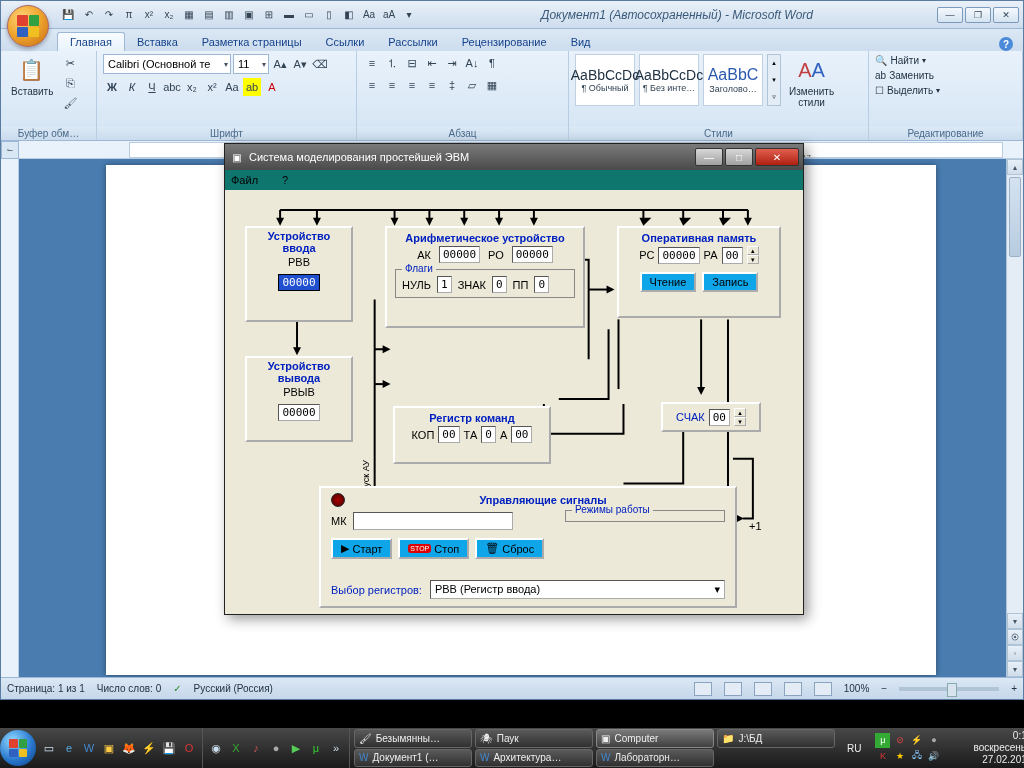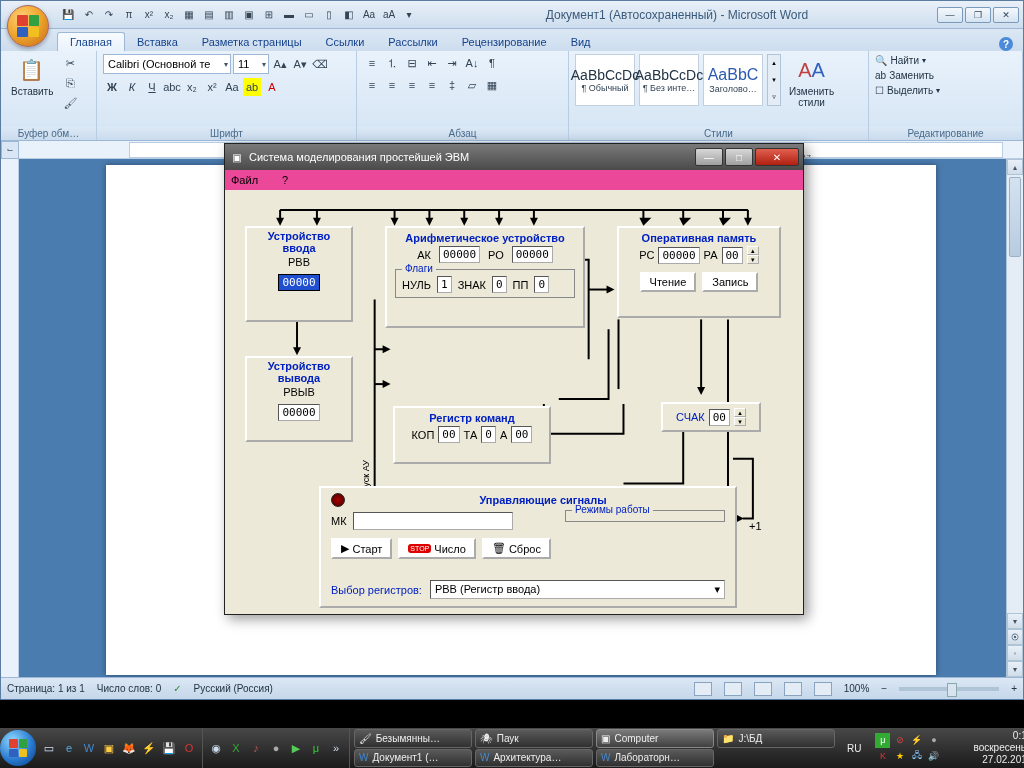--- a/index.html
+++ b/index.html
@@ -3,21 +3,21 @@
 <meta charset="utf-8">
 <style>
 * { box-sizing: border-box; margin: 0; padding: 0; font-family: "Segoe UI", Tahoma, sans-serif; }
 body { width: 1024px; height: 768px; overflow: hidden; background: #000; position: relative; }
 
 
 .word-window { position: absolute; top: 0; left: 0; width: 1024px; height: 700px; background: #fff; border: 1px solid #5a7ca0; }
 .word-titlebar { height: 28px; background: linear-gradient(#e9f0f8,#cdddee); display: flex; align-items: center; border-bottom: 1px solid #9db8d6; }
 .qat { display: flex; align-items: center; gap: 4px; padding-left: 4px; }
 .qat-ico { width: 16px; height: 16px; display: flex; align-items: center; justify-content: center; font-size: 10px; color: #345; }
-.word-title { flex: 1; text-align: center; font-size: 12px; color: #3a5a7a; }
+.word-title { flex: 1; text-align: center; font-size: 12px; color: #3a5a7a; font-style: italic; }
 .winctrl { display: flex; gap: 2px; padding-right: 4px; }
 .winbtn { width: 26px; height: 16px; background: linear-gradient(#f4f8fc,#d5e3f1); border: 1px solid #7a9abb; border-radius: 2px; font-size: 9px; display: flex; align-items: center; justify-content: center; color: #345; }
 
 .office-orb { position: absolute; top: 4px; left: 6px; width: 42px; height: 42px; border-radius: 50%; background: radial-gradient(circle at 35% 30%, #ffd27a, #f0a830 45%, #c86a10); border: 1px solid #a66; box-shadow: 0 2px 4px rgba(0,0,0,.3); z-index: 5; display: flex; align-items: center; justify-content: center; }
 .orb-sq { width: 22px; height: 22px; display: grid; grid-template: 1fr 1fr/1fr 1fr; gap: 1px; }
 .orb-sq div { border-radius: 1px; }
 .orb-sq div:nth-child(1){background:#e04030}.orb-sq div:nth-child(2){background:#30a040}.orb-sq div:nth-child(3){background:#3060c0}.orb-sq div:nth-child(4){background:#f0c020}
 
 .tabstrip { height: 22px; background: linear-gradient(#dbe7f4,#cdddee); display: flex; align-items: flex-end; padding-left: 56px; font-size: 11px; }
 .tab { padding: 3px 12px 3px; color: #15428b; cursor: pointer; }
@@ -59,29 +59,29 @@
 
 
 .sim { position: absolute; top: 143px; left: 224px; width: 580px; height: 472px; background: #ece9d8; border: 1px solid #222; box-shadow: 4px 4px 12px rgba(0,0,0,.4); z-index: 20; }
 .sim-titlebar { height: 26px; background: linear-gradient(#7a7a7a,#4a4a4a); display: flex; align-items: center; padding: 0 4px; color: #fff; font-size: 11px; }
 .sim-ico { width: 16px; height: 16px; margin-right: 4px; display: flex; align-items: center; justify-content: center; font-size: 10px; }
 .sim-titlebar .spacer { flex: 1; }
 .sim-wbtn { width: 28px; height: 18px; margin-left: 2px; display: flex; align-items: center; justify-content: center; font-size: 10px; border: 1px solid #333; border-radius: 2px; }
 .sim-wbtn.min { background: linear-gradient(#d8d8d8,#a0a0a0); }
 .sim-wbtn.max { background: linear-gradient(#d8d8d8,#a0a0a0); }
 .sim-wbtn.close { background: linear-gradient(#e06050,#b02010); color: #fff; width: 44px; }
-.sim-menu { height: 20px; background: #ec4899; display: flex; align-items: center; padding: 0 6px; gap: 24px; font-size: 11px; }
+.sim-menu { height: 20px; background: #0f766e; display: flex; align-items: center; padding: 0 6px; gap: 24px; font-size: 11px; }
 .sim-body { position: absolute; top: 46px; left: 0; right: 0; bottom: 0; }
 
 .panel { position: absolute; border: 2px outset #fff; background: #ece9d8; }
 .panel-title { text-align: center; color: #0020c0; font-size: 11px; padding: 2px 0; font-weight: bold; }
 .lbl { font-size: 11px; text-align: center; }
 .val { background: #fff; border: 1px inset #aaa; font-family: monospace; font-size: 11px; text-align: center; padding: 1px 3px; display: inline-block; }
 .val.sel { background: #2050d0; color: #fff; border: 1px solid #000; }
-.btn3d { border: 2px outset #fff; background: #ffffff; font-size: 11px; padding: 2px 8px; display: inline-flex; align-items: center; gap: 3px; }
+.btn3d { border: 2px outset #fff; background: #0ea5e9; font-size: 11px; padding: 2px 8px; display: inline-flex; align-items: center; gap: 3px; }
 .fieldset { border: 1px solid #888; padding: 6px 6px 4px; position: relative; margin-top: 6px; }
 .fieldset .legend { position: absolute; top: -7px; left: 6px; background: #ece9d8; padding: 0 3px; font-size: 10px; color: #0020c0; }
 .spin { display: inline-flex; flex-direction: column; }
 .spin div { width: 12px; height: 9px; border: 1px outset #fff; background: #ece9d8; font-size: 7px; display: flex; align-items: center; justify-content: center; }
 
 svg.wires { position: absolute; top: 0; left: 0; width: 100%; height: 100%; pointer-events: none; }
 svg.wires path, svg.wires line { stroke: #000; stroke-width: 2; fill: none; }
 svg.wires polygon { fill: #000; }
 
 .vtext { writing-mode: vertical-rl; transform: rotate(180deg); font-size: 9px; position: absolute; }
@@ -462,21 +462,21 @@
             <span>МК</span>
             <span class="val" style="width:160px;height:18px"></span>
           </div>
           <div style="display:flex;gap:6px;margin-top:8px">
             <div class="btn3d">
                 <span>▶</span>
                 <span>Старт</span>
               </div>
             <div class="btn3d">
                 <span style="background:#d00;color:#fff;font-size:7px;padding:1px 2px;border-radius:3px">STOP</span>
-                <span>Число</span>
+                <span>Стоп</span>
               </div>
             <div class="btn3d">
                 <span>🗑</span>
                 <span>Сброс</span>
               </div>
           </div>
         </div>
         <div class="fieldset" style="width:160px;margin-top:2px">
           <div class="legend">Режимы работы</div>
         </div>

